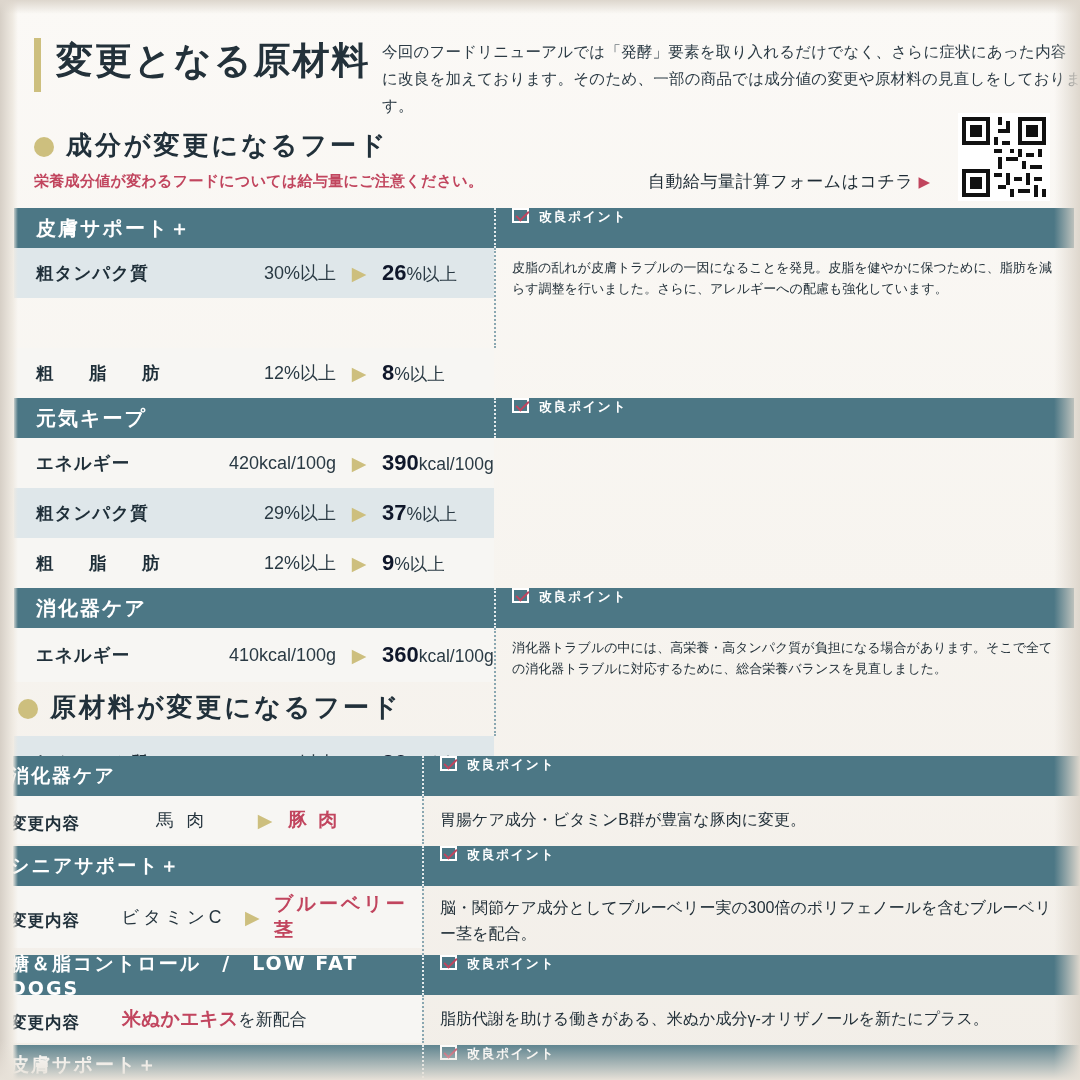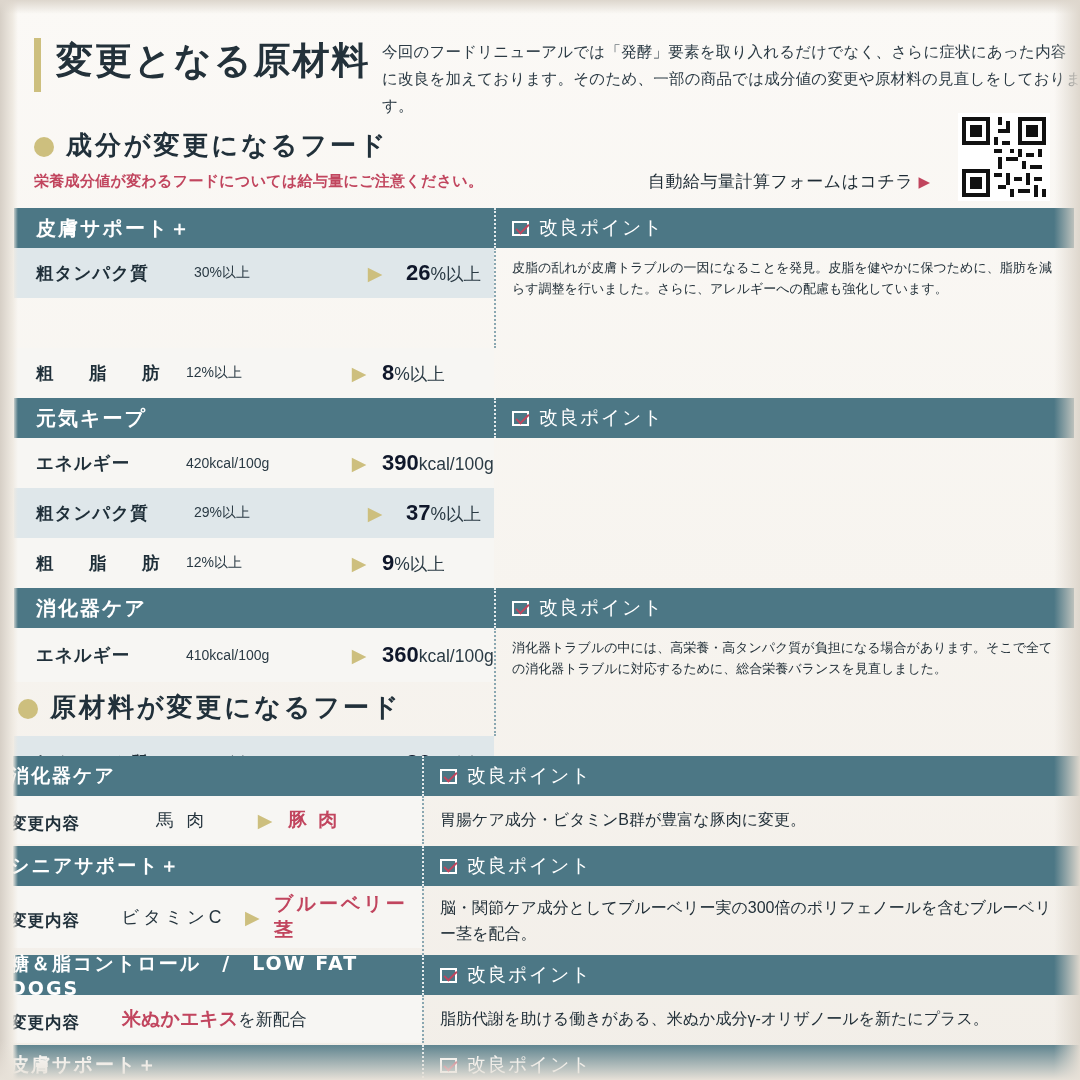--- a/index.html
+++ b/index.html
@@ -54,33 +54,33 @@
 
   
   .qr{position:absolute;left:958px;top:113px;width:92px;height:88px;background:#fff;padding:4px;box-sizing:border-box;}
   .qr svg{display:block}
 
   
   .tbl{position:absolute;left:14px;width:1060px;}
   .row{display:flex;}
   .hdr-row{background:#4c7785;color:#fff;height:40px;}
   .hdr-row .left{flex:0 0 480px;display:flex;align-items:center;padding-left:22px;box-sizing:border-box;font-size:20px;font-weight:700;letter-spacing:2px;font-family:"DejaVu Sans",sans-serif;}
-  .hdr-row .right{flex:1;display:flex;align-items:center;padding-left:16px;box-sizing:border-box;font-size:19px;font-weight:400;letter-spacing:1.5px;border-left:2px dotted rgba(255,255,255,.85);font-family:"DejaVu Sans",sans-serif;}
+  .hdr-row .right{flex:1;display:flex;align-items:flex-start;padding-left:16px;box-sizing:border-box;font-size:13px;font-weight:700;letter-spacing:1.5px;border-left:2px dotted rgba(255,255,255,.85);font-family:"DejaVu Sans",sans-serif;}
   .chk{display:inline-block;width:17px;height:15px;border:2px solid #fff;margin-right:10px;position:relative;box-sizing:border-box;}
   .chk:after{content:"";position:absolute;left:2px;top:1px;width:11px;height:5px;border-left:2.5px solid #c1455e;border-bottom:2.5px solid #c1455e;transform:rotate(-45deg);}
 
   .data-row{min-height:50px;}
   .data-row .left{flex:0 0 480px;display:flex;align-items:center;box-sizing:border-box;padding-left:22px;}
   .data-row .right{flex:1;box-sizing:border-box;padding:9px 18px 9px 16px;border-left:2px dotted #8aa7b1;font-size:13px;line-height:1.62;color:#223039;}
-  .band{background:#dfe7ea;gap:8px;}
+  .band{background:#dfe7ea;}
   .plain{background:#f7f6f3;}
 
   .nutri-name{width:150px;font-size:17.5px;font-weight:700;color:#20303a;letter-spacing:1px;}
   .nutri-name.sp{letter-spacing:9px;}
-  .old-val{width:150px;font-size:14px;color:#2a3a44;text-align:left;}
+  .old-val{width:150px;font-size:18px;color:#2a3a44;text-align:right;}
   .arrow{width:46px;text-align:center;color:#cdbf7e;font-size:19px;}
   .new-val{font-size:17.5px;color:#2a3a44;}
   .new-val b{color:#0f172a;font-size:22px;font-weight:700;}
 
   
   .tbl2{position:absolute;left:-8px;width:1088px;}
   .tbl2 .hdr-row .left{flex:0 0 430px;padding-left:18px;font-size:19px;}
   .tbl2 .data-row .left{flex:0 0 430px;padding-left:18px;}
   .tbl2 .data-row .right{font-size:16px;}
   .lbl{width:112px;font-size:16.5px;font-weight:700;color:#20303a;letter-spacing:1px;margin-top:8px;}

